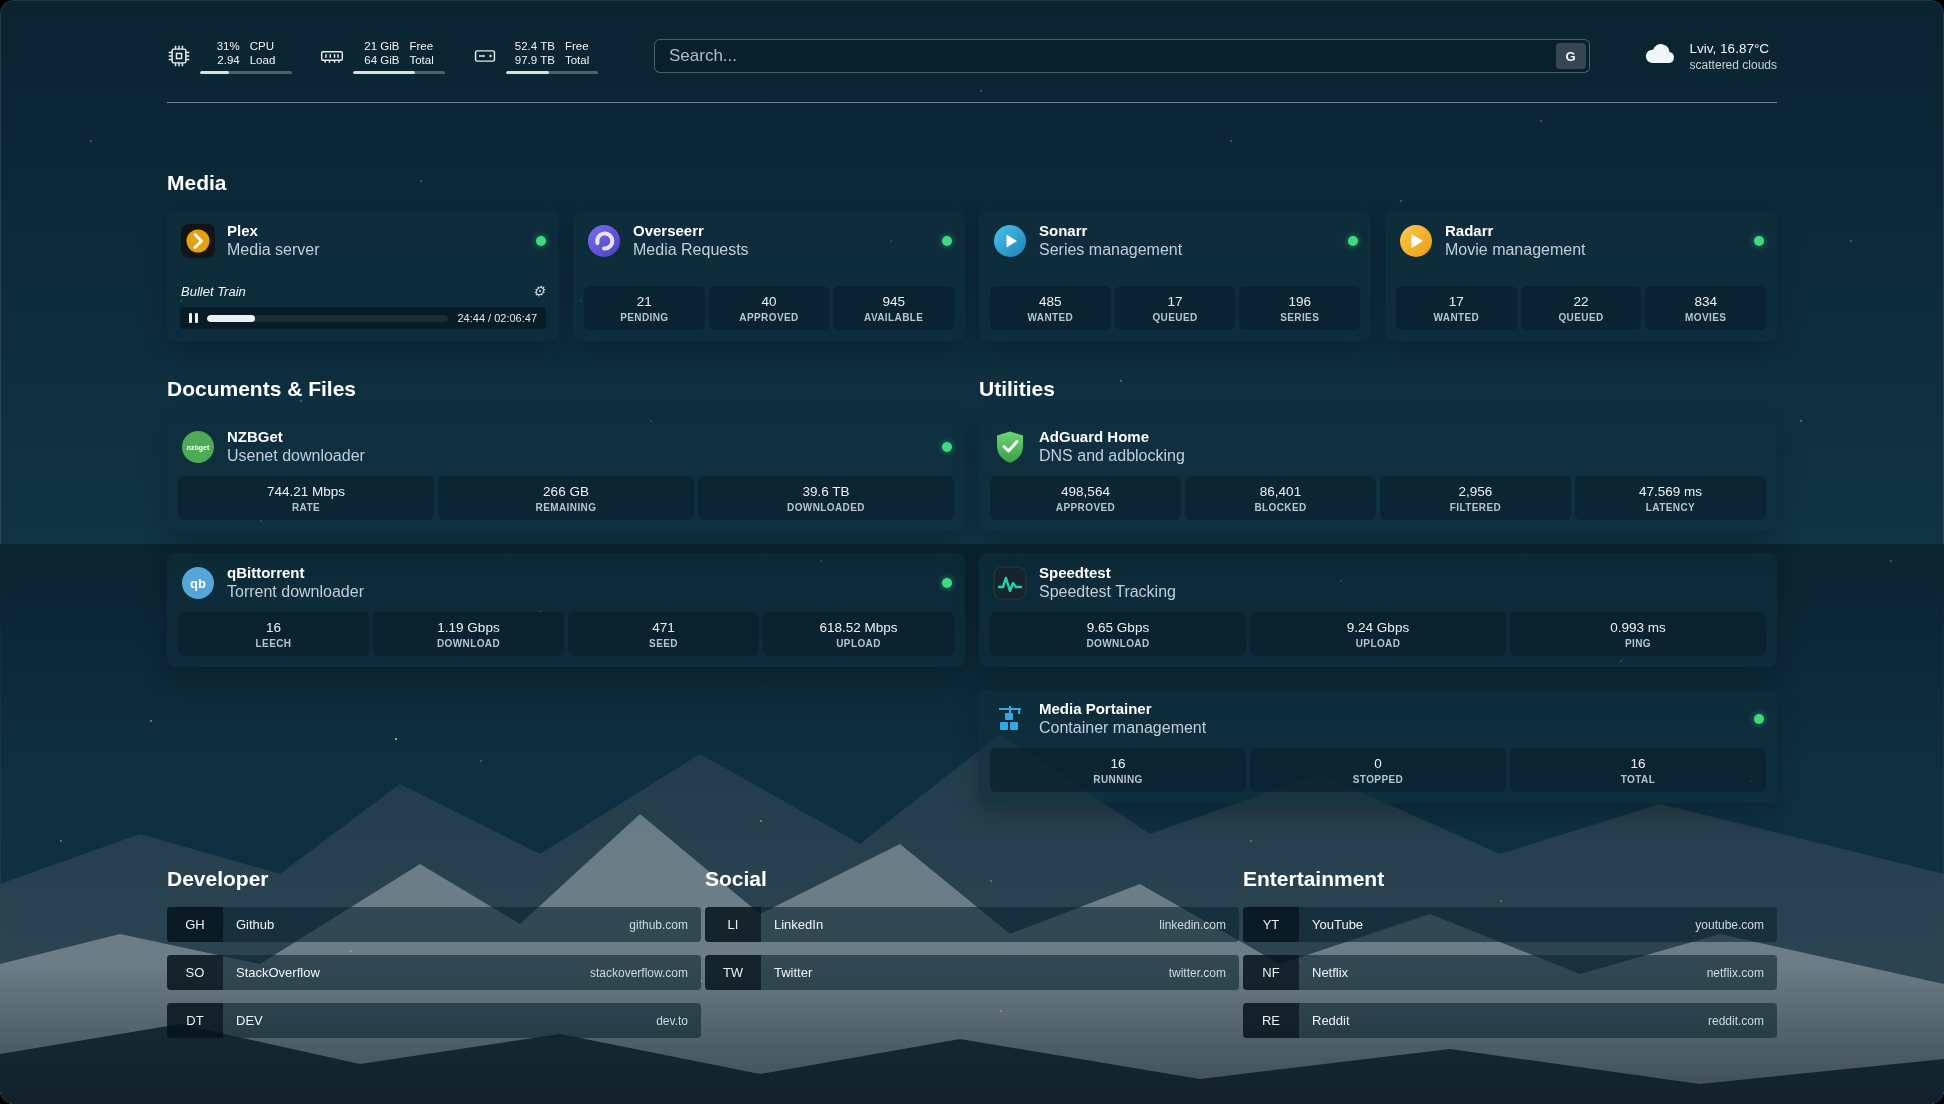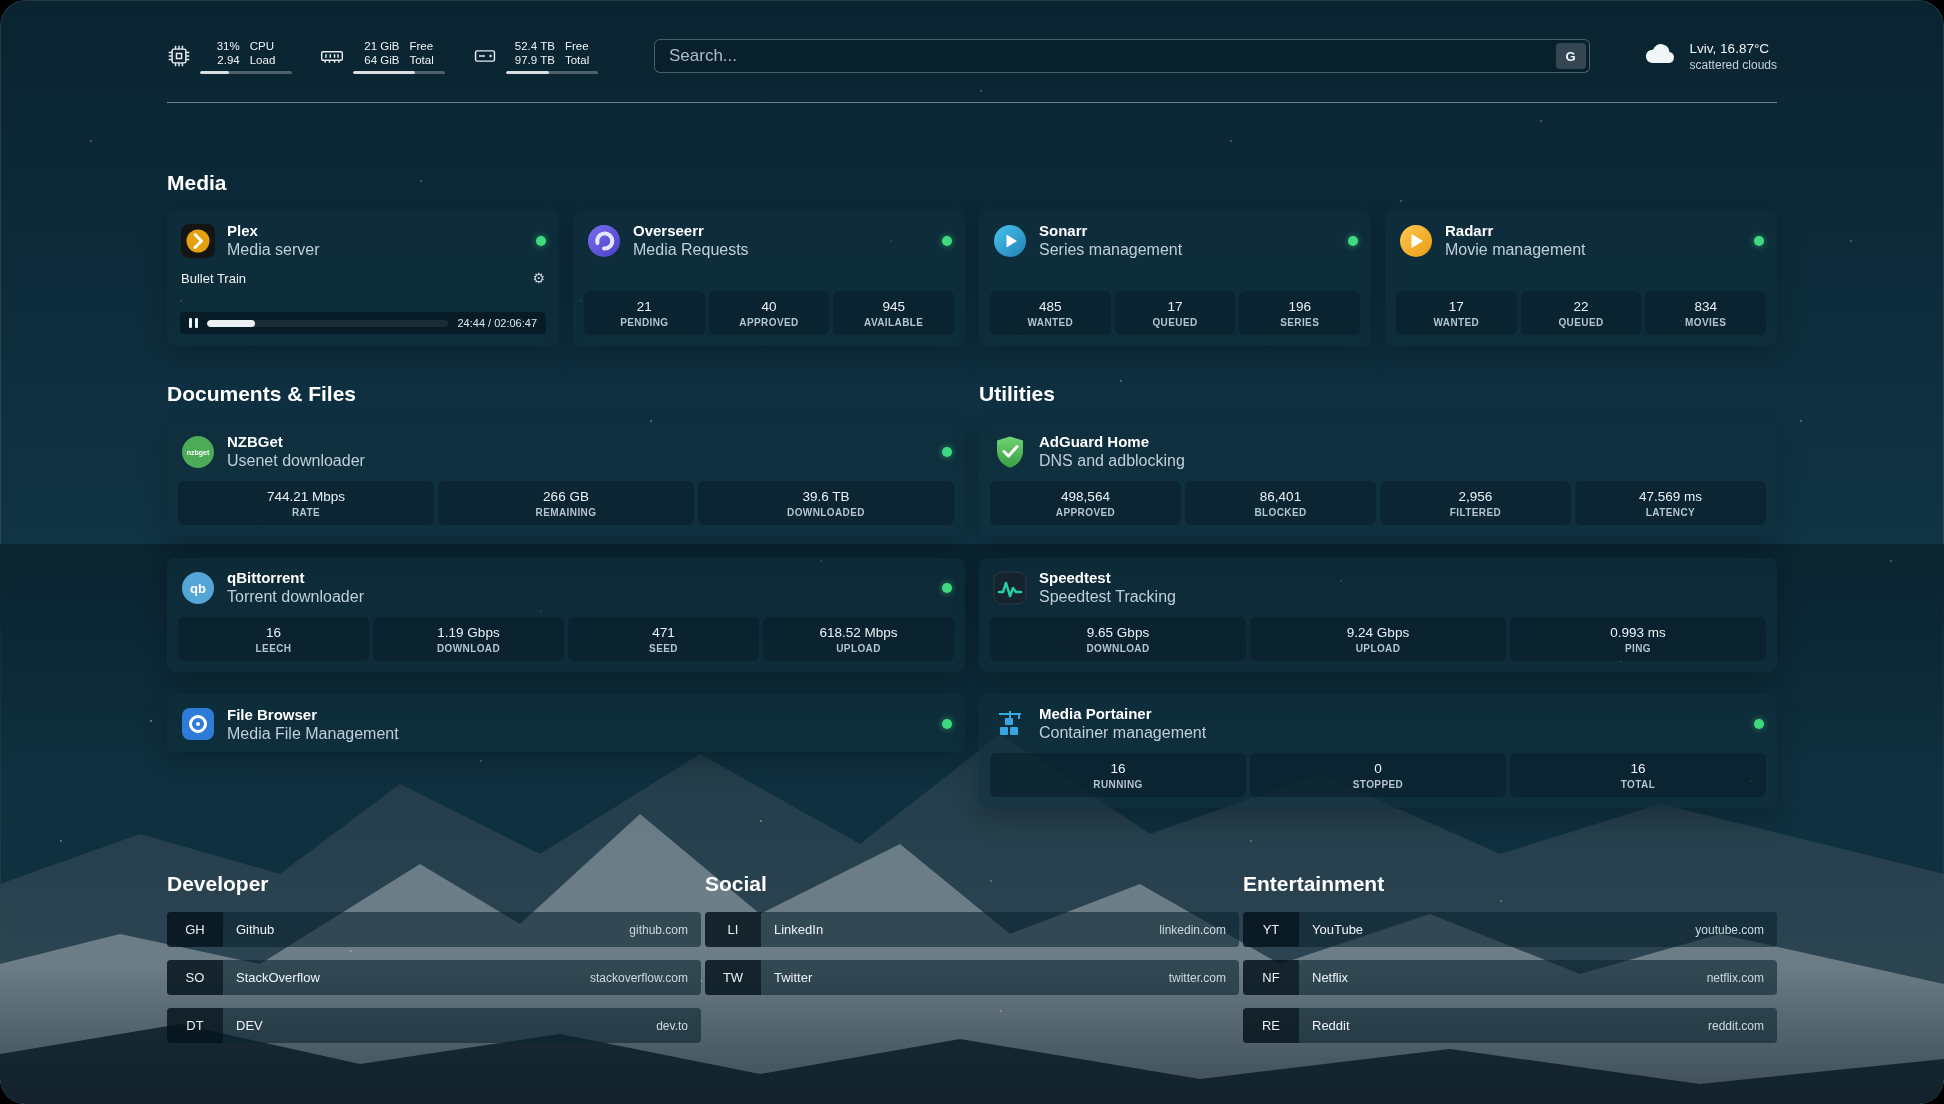--- a/index.html
+++ b/index.html
@@ -1,17 +1,17 @@
 <!DOCTYPE html>
 <html><head>
 <meta charset="utf-8">
 <style>
   * { margin:0; padding:0; box-sizing:border-box; }
   html,body { width:1944px; height:1104px; background:#000; font-family:"Liberation Sans", sans-serif; }
-  .screen { position:absolute; inset:0; border-radius:26px; overflow:hidden;
+  .screen { position:absolute; inset:0; border-radius:14px; overflow:hidden;
     background:linear-gradient(180deg,#0a2330 0%, #0e2f3f 35%, #133c4e 70%, #123646 100%);
     box-shadow:inset 0 0 0 1px rgba(255,255,255,0.10); }
 
   
   .mountains { position:absolute; left:0; bottom:0; width:100%; height:520px; }
   .tint { position:absolute; left:0; bottom:0; width:100%; height:560px;
     background:linear-gradient(180deg, rgba(10,35,47,0.95) 0%, rgba(11,38,51,0.55) 40%, rgba(9,30,41,0.35) 75%, rgba(6,20,28,0.55) 100%); }
   .snow { position:absolute; top:0; left:0; width:2px; height:2px; border-radius:50%;
     box-shadow: 180px 300px rgba(255,255,255,.38), 420px 180px rgba(255,255,255,.3), 650px 420px rgba(255,255,255,.4),
       890px 240px rgba(255,255,255,.3), 1120px 380px rgba(255,255,255,.35), 1400px 200px rgba(255,255,255,.3),
@@ -71,21 +71,21 @@
   .svc-desc { font-size:16px; color:#bfcfd8; margin-top:2px; }
   .status-dot { width:10px; height:10px; border-radius:50%; background:#3fd97f; margin-left:auto; flex:none;
     box-shadow:0 0 6px rgba(63,217,127,0.6); }
   .card-stats { display:flex; gap:4px; padding:0 11px 11px; margin-top:auto; }
   .stat { flex:1; background:rgba(7,26,38,0.52); border-radius:6px; text-align:center; padding:8px 4px 7px; }
   .stat-value { font-size:13.5px; color:#eaf2f6; }
   .stat-label { font-size:10px; font-weight:700; color:#b4c5ce; letter-spacing:0.4px; margin-top:3px; }
 
   
   .player { padding:0 13px 12px; margin-top:auto; }
-  .player-top { display:flex; align-items:center; justify-content:space-between; font-size:13px; color:#f0f5f8; padding:2px 1px 26px; }
+  .player-top { display:flex; align-items:center; justify-content:space-between; font-size:13px; color:#f0f5f8; padding:2px 1px 8px;font-style:italic; }
   .gear { font-size:14px; color:#c9d5db; cursor:pointer; }
   .player-bar { display:flex; align-items:center; gap:9px; background:rgba(4,18,27,0.62); border-radius:4px; height:22px; padding:0 9px;text-align:center; }
   .pause-icon { display:flex; gap:3px; cursor:pointer; }
   .pause-icon i { display:block; width:3px; height:10px; background:#eef3f6; border-radius:1px; }
   .ptrack { flex:1; height:7px; background:rgba(255,255,255,0.08); border-radius:4px; overflow:hidden; }
   .pfill { height:100%; background:#edf1f4; border-radius:4px; }
   .ptime { font-size:11px; color:#dfe8ec; white-space:nowrap; }
 
   
   .bm-grid { display:grid; grid-template-columns:repeat(3,1fr); gap:4px; margin-top:64px; }
@@ -411,36 +411,20 @@
                 <div class="stat-value">471</div>
                 <div class="stat-label">SEED</div>
               </div>
               <div class="stat">
                 <div class="stat-value">618.52 Mbps</div>
                 <div class="stat-label">UPLOAD</div>
               </div>
             </div>
           </div>
 
-          <div class="card h-slim">
-            <div class="card-head">
-              <span class="svc-icon">
-                <svg viewBox="0 0 36 36" width="36" height="36">
-                  <rect x="2" y="2" width="32" height="32" rx="8" fill="#2f7cd8"></rect>
-                  <circle cx="18" cy="18" r="7.5" fill="none" stroke="#fff" stroke-width="3"></circle>
-                  <circle cx="18" cy="18" r="2" fill="#fff"></circle>
-                </svg>
-              </span>
-              <div class="svc-meta">
-                <div class="svc-name">File Browser</div>
-                <div class="svc-desc">Media File Management</div>
-              </div>
-              <span class="status-dot"></span>
-            </div>
-          </div>
         </div>
       </div>
 
       <div>
         <h2 class="sec-title">Utilities</h2>
         <div class="stack">
 
           <div class="card h-std">
             <div class="card-head">
               <span class="svc-icon">

